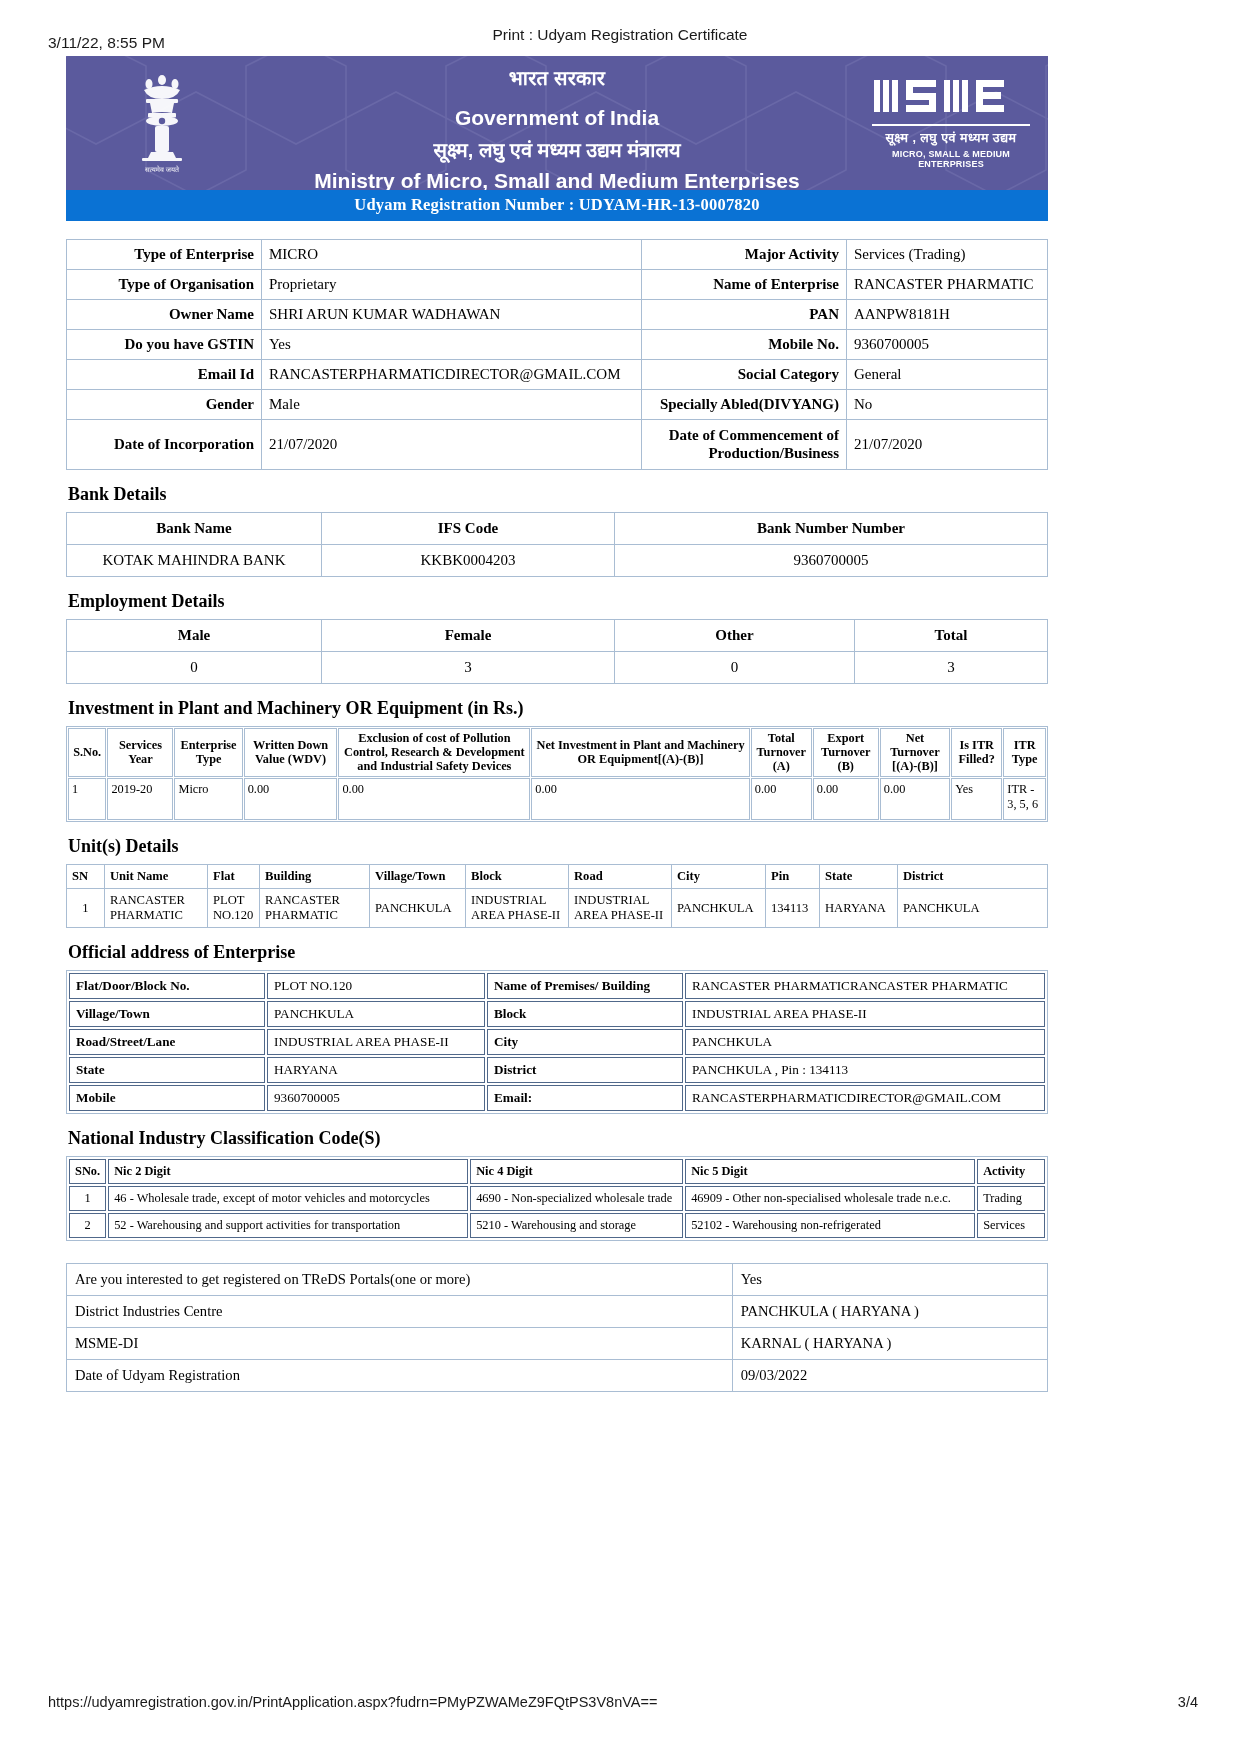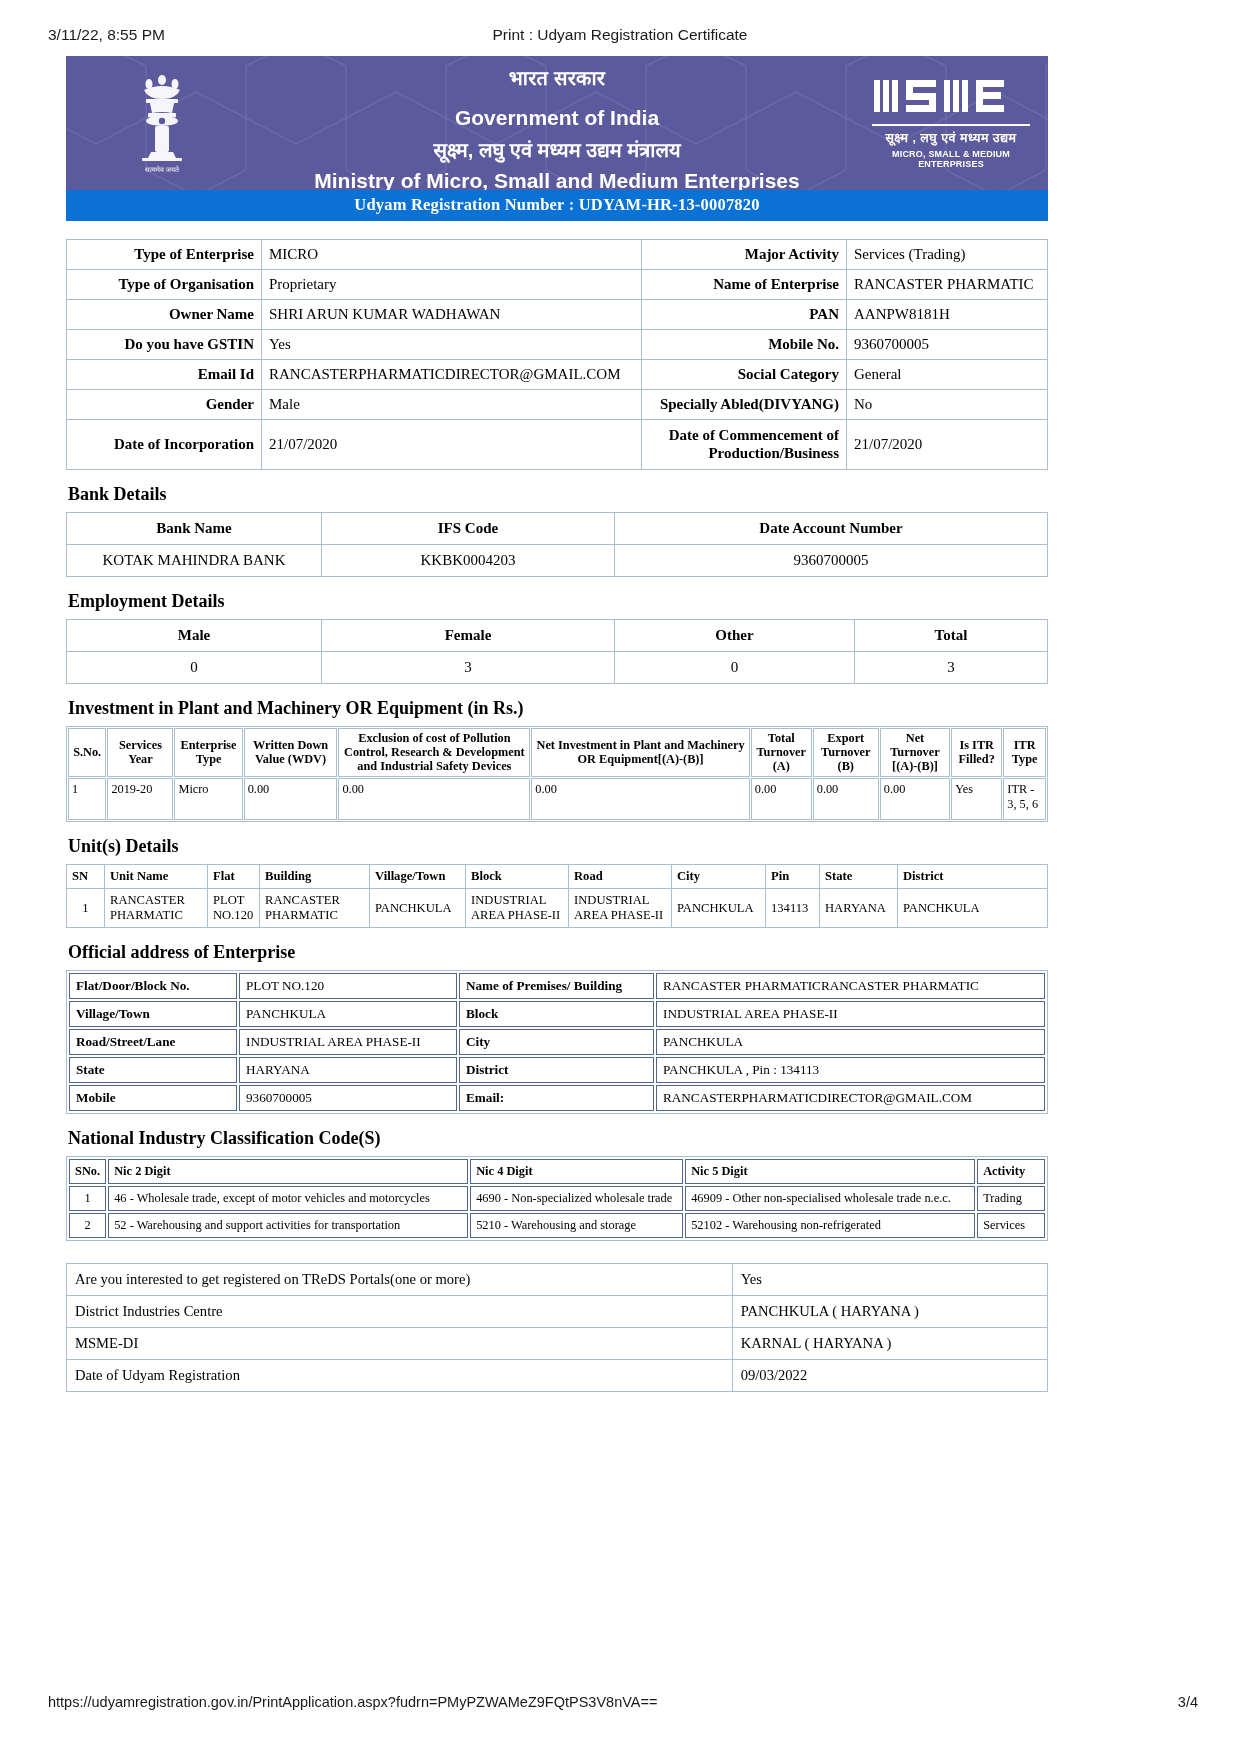--- a/index.html
+++ b/index.html
@@ -10,21 +10,21 @@
     font-family: "Liberation Serif", "DejaVu Serif", serif;
     color: #000;
     position: relative;
     overflow: hidden;
   }
   .browser-hdr {
     position: absolute; top: 26px; left: 0; width: 1240px;
     font-family: "Liberation Sans", sans-serif;
     font-size: 15.5px; color: #1a1a1a;
   }
-  .browser-hdr .left { position: absolute; left: 48px; top: 0; }
+  .browser-hdr .left { position: absolute; left: 48px; top: 8px; }
   .browser-hdr .center { position: absolute; left: 0; width: 1240px; text-align: center; top: 0; }
 
   .page { position: absolute; left: 66px; top: 56px; width: 982px; }
 
   
   .banner {
     position: relative;
     background: #5b5a9d;
     height: 134px;
     overflow: hidden;
@@ -92,21 +92,21 @@
   
   .tbl-unit { border: 1px solid #a9bdd3;}
   .tbl-unit th, .tbl-unit td { border: 1px solid #a9bdd3; font-size: 12.6px; padding: 4px 5px; vertical-align: middle;}
   .tbl-unit th { font-weight: 700; text-align: left; }
   .tbl-unit td { text-align: left; }
   .tbl-unit td.c { text-align:center; }
 
   
   .tbl-addr { border-collapse: separate; border-spacing: 2px; border: 1px solid #a9bdd3; }
   .tbl-addr td { border: 1px solid #50688a; font-size: 13.2px; padding: 4px 6px; }
-  .tbl-addr td.k { font-weight: 700; width: 168px; }
+  .tbl-addr td.k { font-weight: 700; width: 196px; }
 
   
   .tbl-nic { border-collapse: separate; border-spacing: 2px; border: 1px solid #a9bdd3; }
   .tbl-nic th, .tbl-nic td { border: 1px solid #50688a; font-size: 12.4px; padding: 4px 5px; vertical-align: middle;}
   .tbl-nic th { font-weight: 700; text-align: left; }
   .tbl-nic td.c { text-align:center; }
 
   
   .tbl-final { border: 1px solid #a9bdd3; margin-top: 22px;}
   .tbl-final td { border: 1px solid #a9bdd3; font-size: 14.6px; padding: 7px 8px; }
@@ -239,21 +239,21 @@
       </tr>
     </tbody>
   </table>
 
   <div class="sec-title">Bank Details</div>
   <table class="tbl-plain">
     <thead>
       <tr>
         <th style="width:255px">Bank Name</th>
         <th style="width:293px">IFS Code</th>
-        <th>Date Account Number</th>
+        <th>Bank Number Number</th>
       </tr>
     </thead>
     <tbody>
       <tr>
         <td>KOTAK MAHINDRA BANK</td>
         <td>KKBK0004203</td>
         <td>9360700005</td>
       </tr>
     </tbody>
   </table>

